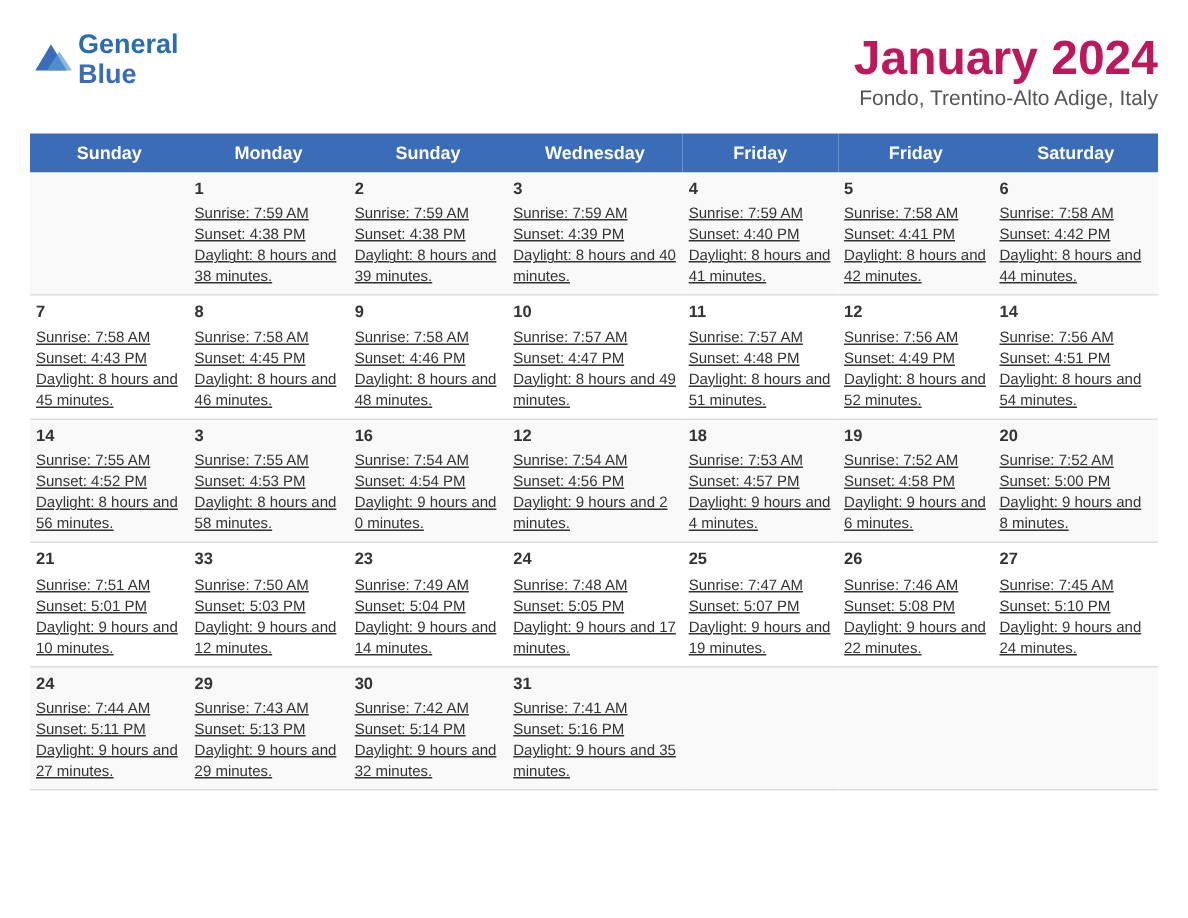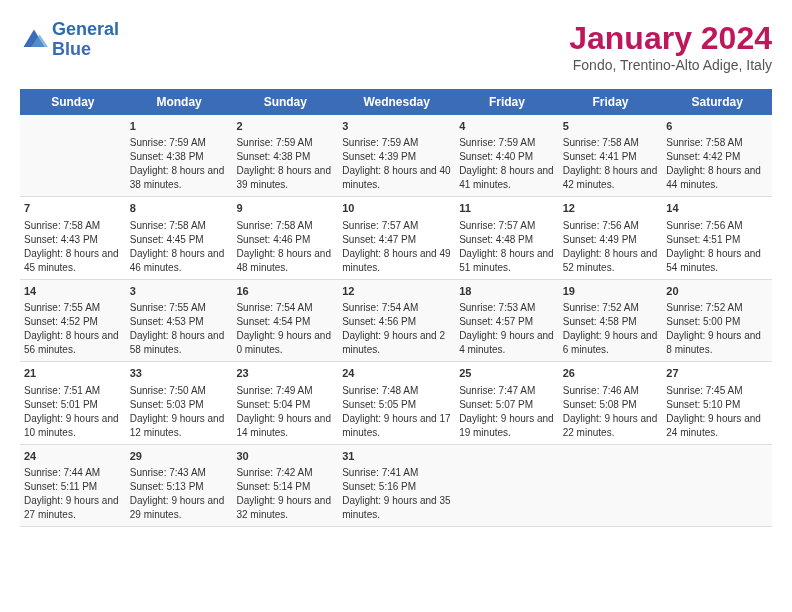--- a/index.html
+++ b/index.html
@@ -78,20 +78,21 @@
     }
     .day-num {
       font-weight: bold;
       font-size: 11px;
       display: block;
       margin-bottom: 2px;
     }
     .cell-content {
       font-size: 10px;
       color: #333;
+      text-decoration: underline;
     }
   </style>
 </head>
 <body>
 
 <div class="header-section">
   <div class="logo">
     <svg class="logo-icon" viewBox="0 0 40 40">
       <polygon points="20,5 35,30 5,30" fill="#3b6cb7"></polygon>
       <polygon points="28,12 40,30 16,30" fill="#5b9bd5" opacity="0.7"></polygon>

